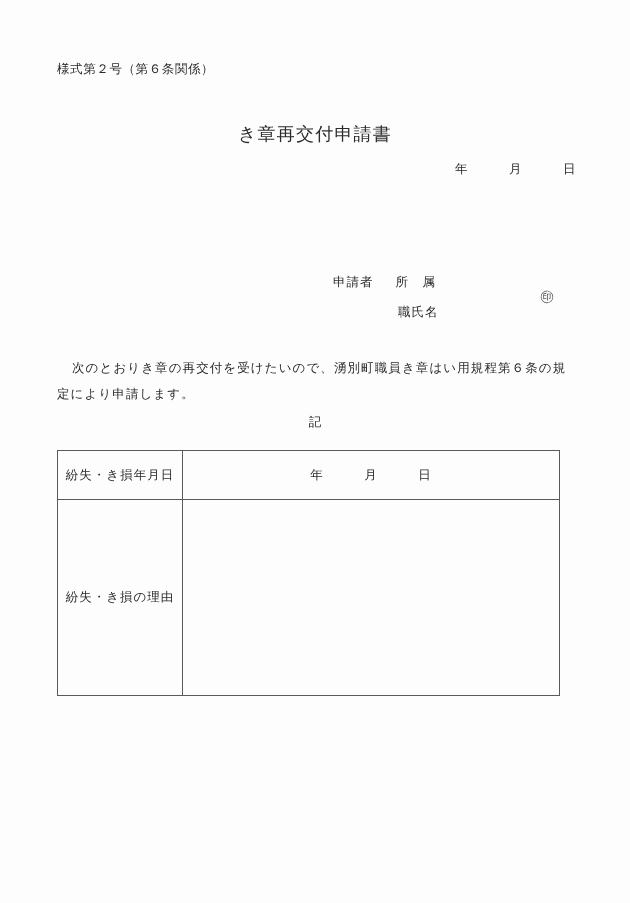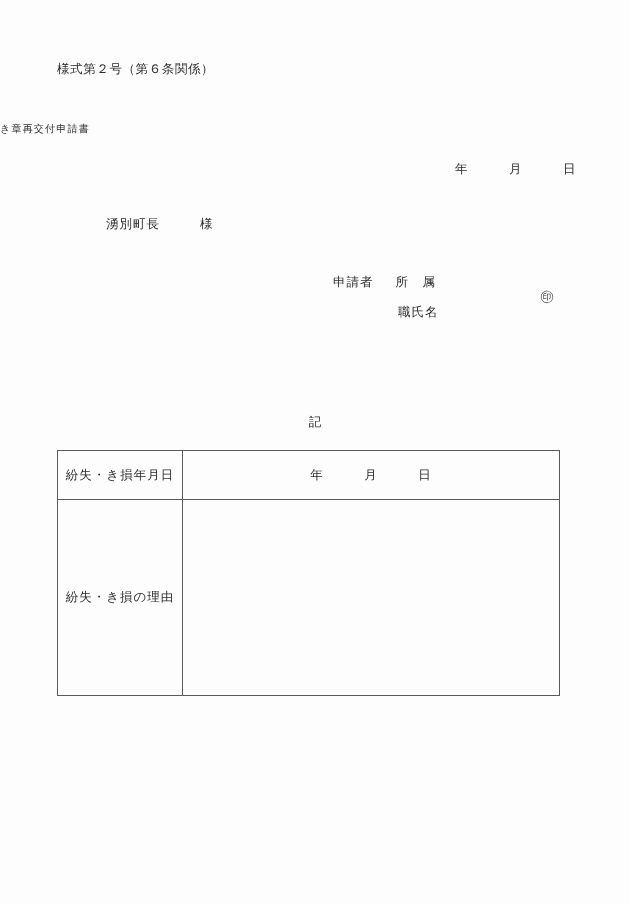--- a/index.html
+++ b/index.html
@@ -29,21 +29,22 @@
     top: 61px;
     font-size: 12.5px;
     letter-spacing: 0.6px;
   }
 
   
   .doc-title {
     left: 0;
     top: 122px;
     width: 630px;
-    font-size: 10px;
+    text-align: center;
+    font-size: 18px;
     letter-spacing: 1.2px;
   }
 
   
   .date-line {
     left: 455px;
     top: 161px;
     font-size: 12.5px;
     letter-spacing: 1px;
   }
@@ -126,34 +127,32 @@
 <body>
 
 <div class="page">
 
   <div class="abs form-number">様式第２号（第６条関係）</div>
 
   <div class="abs doc-title">き章再交付申請書</div>
 
   <div class="abs date-line">年　　　月　　　日</div>
 
-  <div class="abs addressee">
-    <span>湧別町長</span><span class="honorific">様</span>
-  </div>
 
   <div class="abs applicant-row applicant-affiliation">
     <span class="label">申請者</span><span>所　属</span>
   </div>
 
   <div class="abs applicant-row applicant-name">
     <span>職氏名</span>
   </div>
 
   <div class="abs seal-mark">㊞</div>
 
+  <div class="abs body-text">次のとおりき章の再交付を受けたいので、湧別町職員き章はい用規程第６条の規定により申請します。</div>
 
   <div class="abs ki-marker">記</div>
 
   <table class="form-table">
     <colgroup>
       <col class="col-label">
       <col>
     </colgroup>
     <tbody>
       <tr class="row-date">

